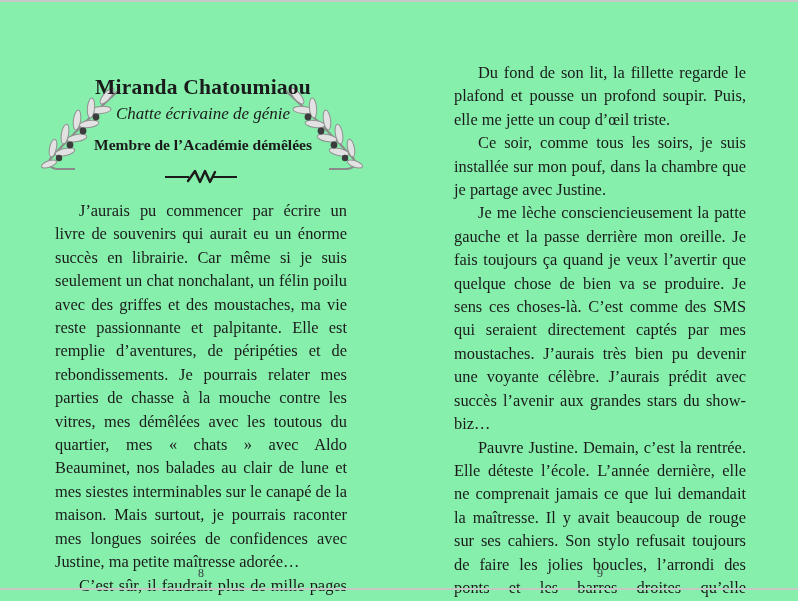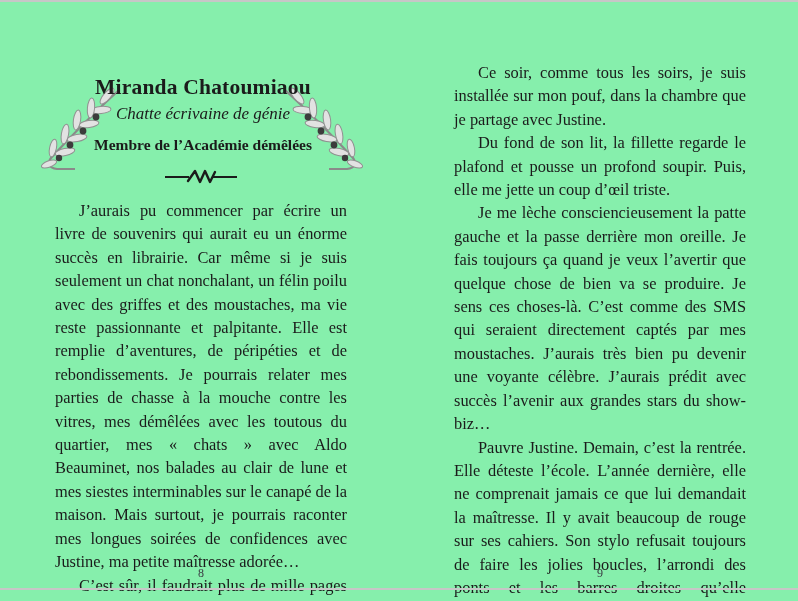--- a/index.html
+++ b/index.html
@@ -107,22 +107,22 @@
     <div class="column left-col">
       <p>J’aurais pu commencer par écrire un livre de souvenirs qui aurait eu un énorme succès en librairie. Car même si je suis seulement un chat nonchalant, un félin poilu avec des griffes et des moustaches, ma vie reste passionnante et palpitante. Elle est remplie d’aventures, de péripéties et de rebondissements. Je pourrais relater mes parties de chasse à la mouche contre les vitres, mes démêlées avec les toutous du quartier, mes « chats » avec Aldo Beauminet, nos balades au clair de lune et mes siestes interminables sur le canapé de la maison. Mais surtout, je pourrais raconter mes longues soirées de confidences avec Justine, ma petite maîtresse adorée…</p>
       <p>C’est sûr, il faudrait plus de mille pages pour écrire toute ma vie.</p>
     </div>
 
     <div class="pagenum left-num">8</div>
   </div>
 
   <div>
     <div class="column right-col">
+      <p>Du fond de son lit, la fillette regarde le plafond et pousse un profond soupir. Puis, elle me jette un coup d’œil triste.</p>
       <p>Ce soir, comme tous les soirs, je suis installée sur mon pouf, dans la chambre que je partage avec Justine.</p>
-      <p>Du fond de son lit, la fillette regarde le plafond et pousse un profond soupir. Puis, elle me jette un coup d’œil triste.</p>
       <p>Je me lèche consciencieusement la patte gauche et la passe derrière mon oreille. Je fais toujours ça quand je veux l’avertir que quelque chose de bien va se produire. Je sens ces choses-là. C’est comme des SMS qui seraient directement captés par mes moustaches. J’aurais très bien pu devenir une voyante célèbre. J’aurais prédit avec succès l’avenir aux grandes stars du show-biz…</p>
       <p>Pauvre Justine. Demain, c’est la rentrée. Elle déteste l’école. L’année dernière, elle ne comprenait jamais ce que lui demandait la maîtresse. Il y avait beaucoup de rouge sur ses cahiers. Son stylo refusait toujours de faire les jolies boucles, l’arrondi des ponts et les barres droites qu’elle s’appliquait pourtant consciencieusement à tracer. Son écriture,</p>
     </div>
 
     <div class="pagenum right-num">9</div>
   </div>
 
   <div class="rule bottom"></div>
 </div>
 

